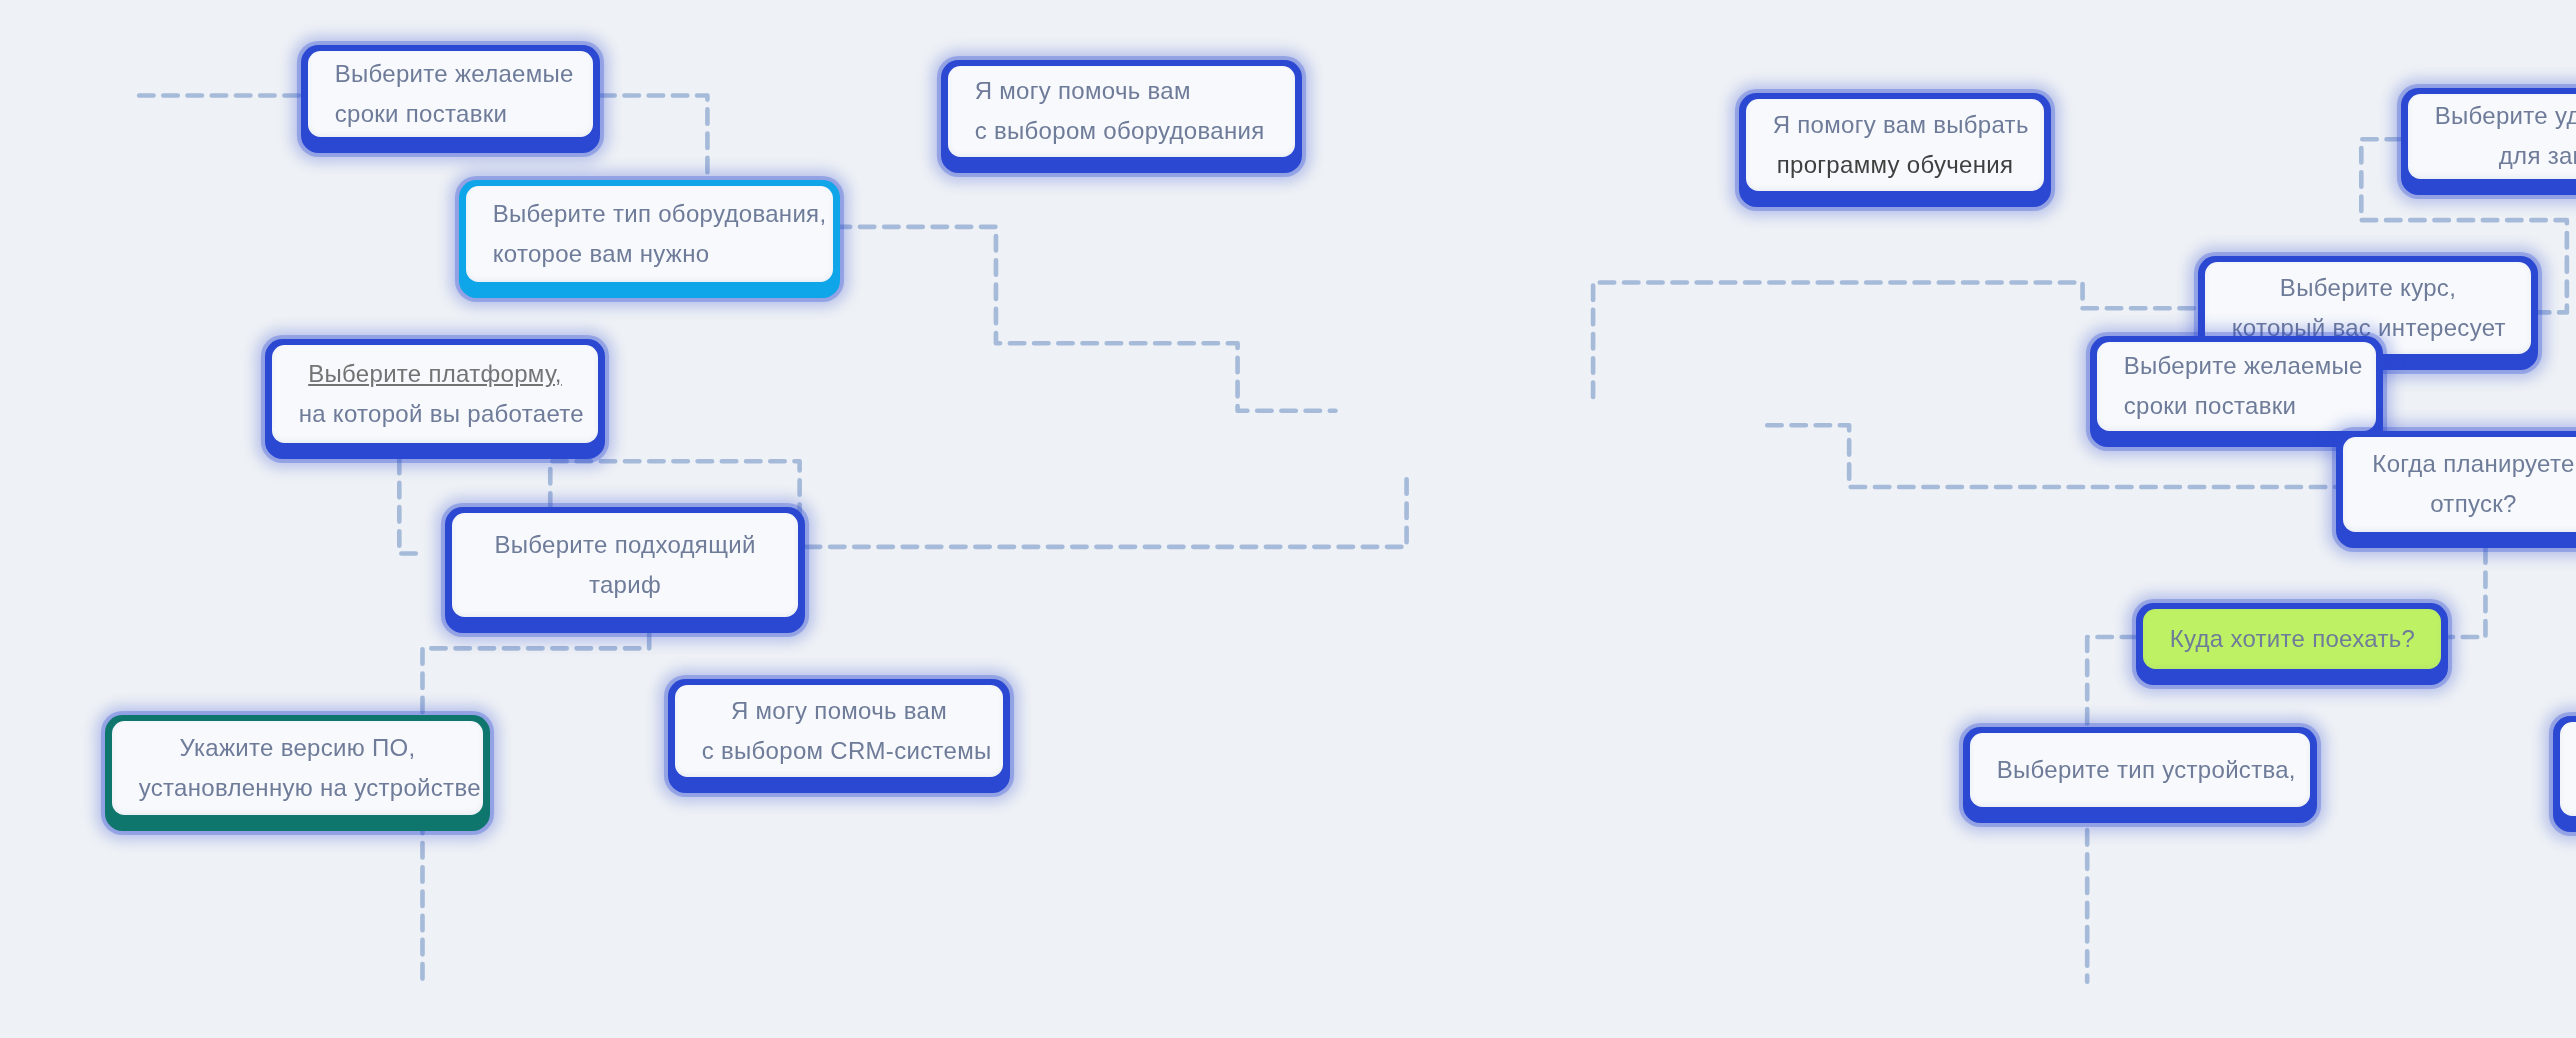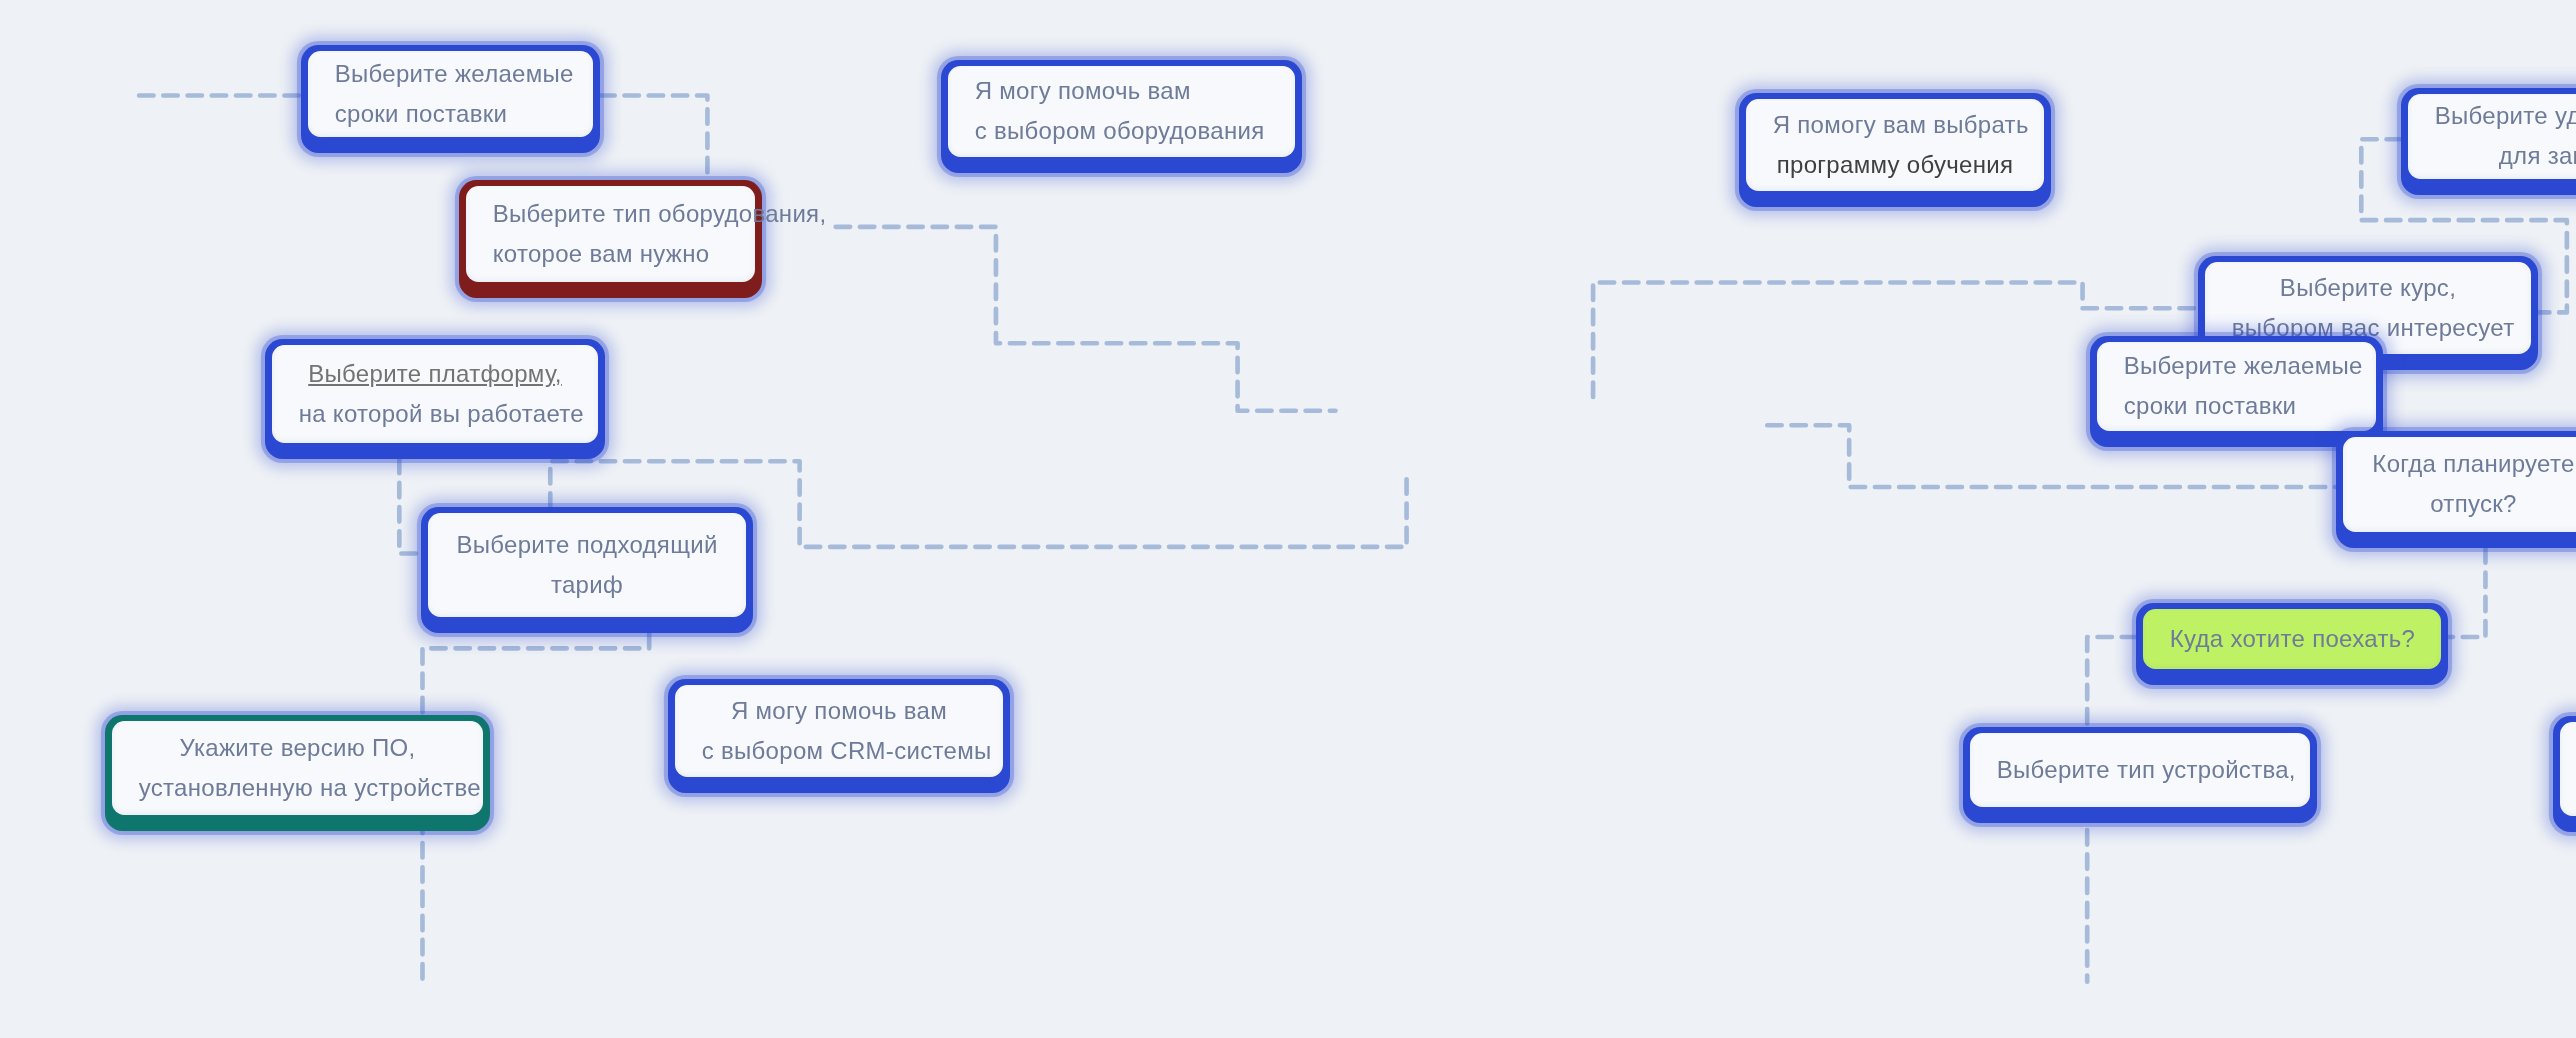--- a/index.html
+++ b/index.html
@@ -58,33 +58,33 @@
         <div class="node-line" style="color: rgb(110, 123, 153);">Выберите желаемые</div>
         <div class="node-line" style="color: rgb(110, 123, 153);">сроки поставки</div>
       </div>
     </div>
     <div class="node align-left" style="left: 941px; top: 60px; width: 361px; height: 113px; background: rgb(43, 72, 210);">
       <div class="node-body" style="background: rgb(247, 249, 252);">
         <div class="node-line" style="color: rgb(110, 123, 153);">Я могу помочь вам</div>
         <div class="node-line" style="color: rgb(110, 123, 153);">с выбором оборудования</div>
       </div>
     </div>
-    <div class="node align-left" style="left: 459px; top: 180px; width: 303px; height: 118px; background: #7f1d1d;">
+    <div class="node align-left" style="left: 459px; top: 180px; width: 381px; height: 118px; background: #0ea5e9;">
       <div class="node-body" style="background: rgb(247, 249, 252);">
         <div class="node-line" style="color: rgb(110, 123, 153);">Выберите тип оборудования,</div>
         <div class="node-line" style="color: rgb(110, 123, 153);">которое вам нужно</div>
       </div>
     </div>
     <div class="node align-center" style="left: 265px; top: 339px; width: 340px; height: 120px; background: rgb(43, 72, 210);">
       <div class="node-body" style="background: rgb(247, 249, 252);">
         <div class="node-line" style="color: #737373; text-decoration: underline;">Выберите платформу,</div>
         <div class="node-line" style="color: rgb(110, 123, 153);">на которой вы работаете</div>
       </div>
     </div>
-    <div class="node align-center" style="left: 421px; top: 507px; width: 332px; height: 126px; background: rgb(43, 72, 210);">
+    <div class="node align-center" style="left: 445px; top: 507px; width: 360px; height: 126px; background: rgb(43, 72, 210);">
       <div class="node-body" style="background: rgb(247, 249, 252);">
         <div class="node-line" style="color: rgb(110, 123, 153);">Выберите подходящий</div>
         <div class="node-line" style="color: rgb(110, 123, 153);">тариф</div>
       </div>
     </div>
     <div class="node align-center" style="left: 105px; top: 715px; width: 385px; height: 116px; background: #0f766e;">
       <div class="node-body" style="background: rgb(247, 249, 252);">
         <div class="node-line" style="color: rgb(110, 123, 153);">Укажите версию ПО,</div>
         <div class="node-line" style="color: rgb(110, 123, 153);">установленную на устройстве</div>
       </div>
@@ -103,21 +103,21 @@
     </div>
     <div class="node align-center" style="left: 2401px; top: 88px; width: 335px; height: 107px; background: rgb(43, 72, 210);">
       <div class="node-body" style="background: rgb(247, 249, 252);">
         <div class="node-line" style="color: rgb(110, 123, 153);">Выберите удобное время</div>
         <div class="node-line" style="color: rgb(110, 123, 153);">для занятий</div>
       </div>
     </div>
     <div class="node align-center" style="left: 2198px; top: 256px; width: 340px; height: 114px; background: rgb(43, 72, 210);">
       <div class="node-body" style="background: rgb(247, 249, 252);">
         <div class="node-line" style="color: rgb(110, 123, 153);">Выберите курс,</div>
-        <div class="node-line" style="color: rgb(110, 123, 153);">выбором вас интересует</div>
+        <div class="node-line" style="color: rgb(110, 123, 153);">который вас интересует</div>
       </div>
     </div>
     <div class="node align-left" style="left: 2090px; top: 336px; width: 293px; height: 111px; background: rgb(43, 72, 210);">
       <div class="node-body" style="background: rgb(247, 249, 252);">
         <div class="node-line" style="color: rgb(110, 123, 153);">Выберите желаемые</div>
         <div class="node-line" style="color: rgb(110, 123, 153);">сроки поставки</div>
       </div>
     </div>
     <div class="node align-center" style="left: 2336px; top: 431px; width: 275px; height: 117px; background: rgb(43, 72, 210);">
       <div class="node-body" style="background: rgb(247, 249, 252);">

